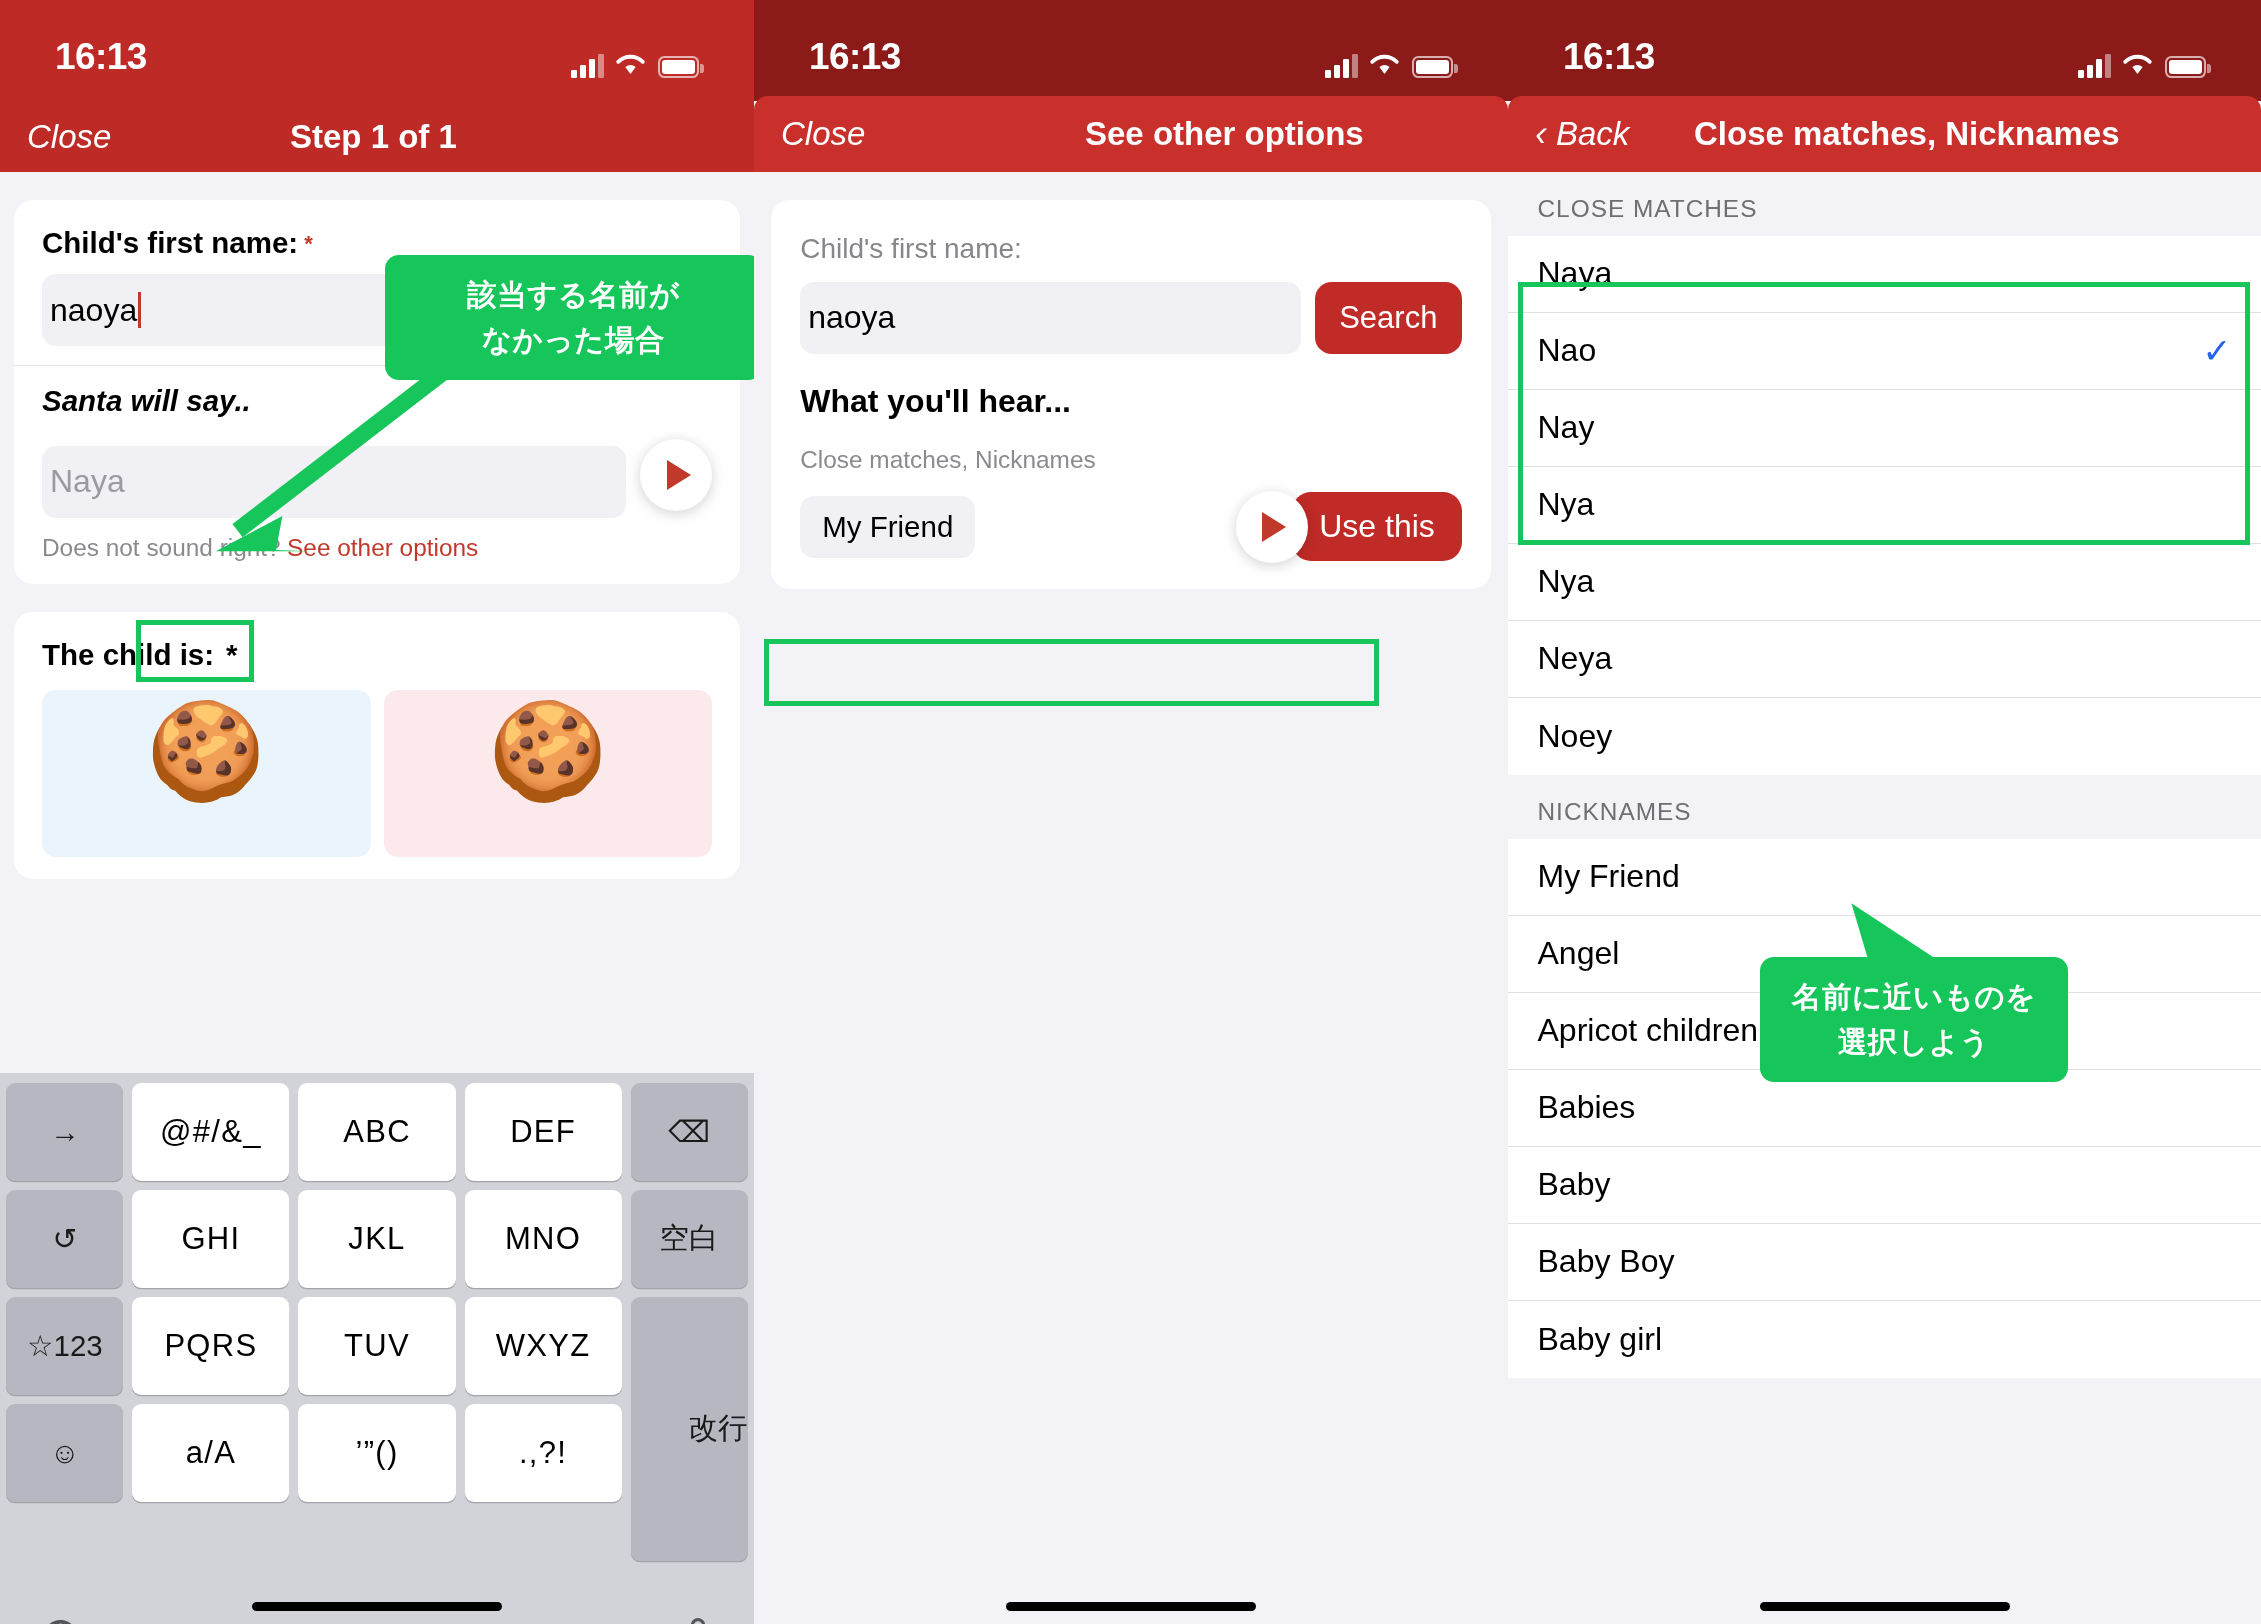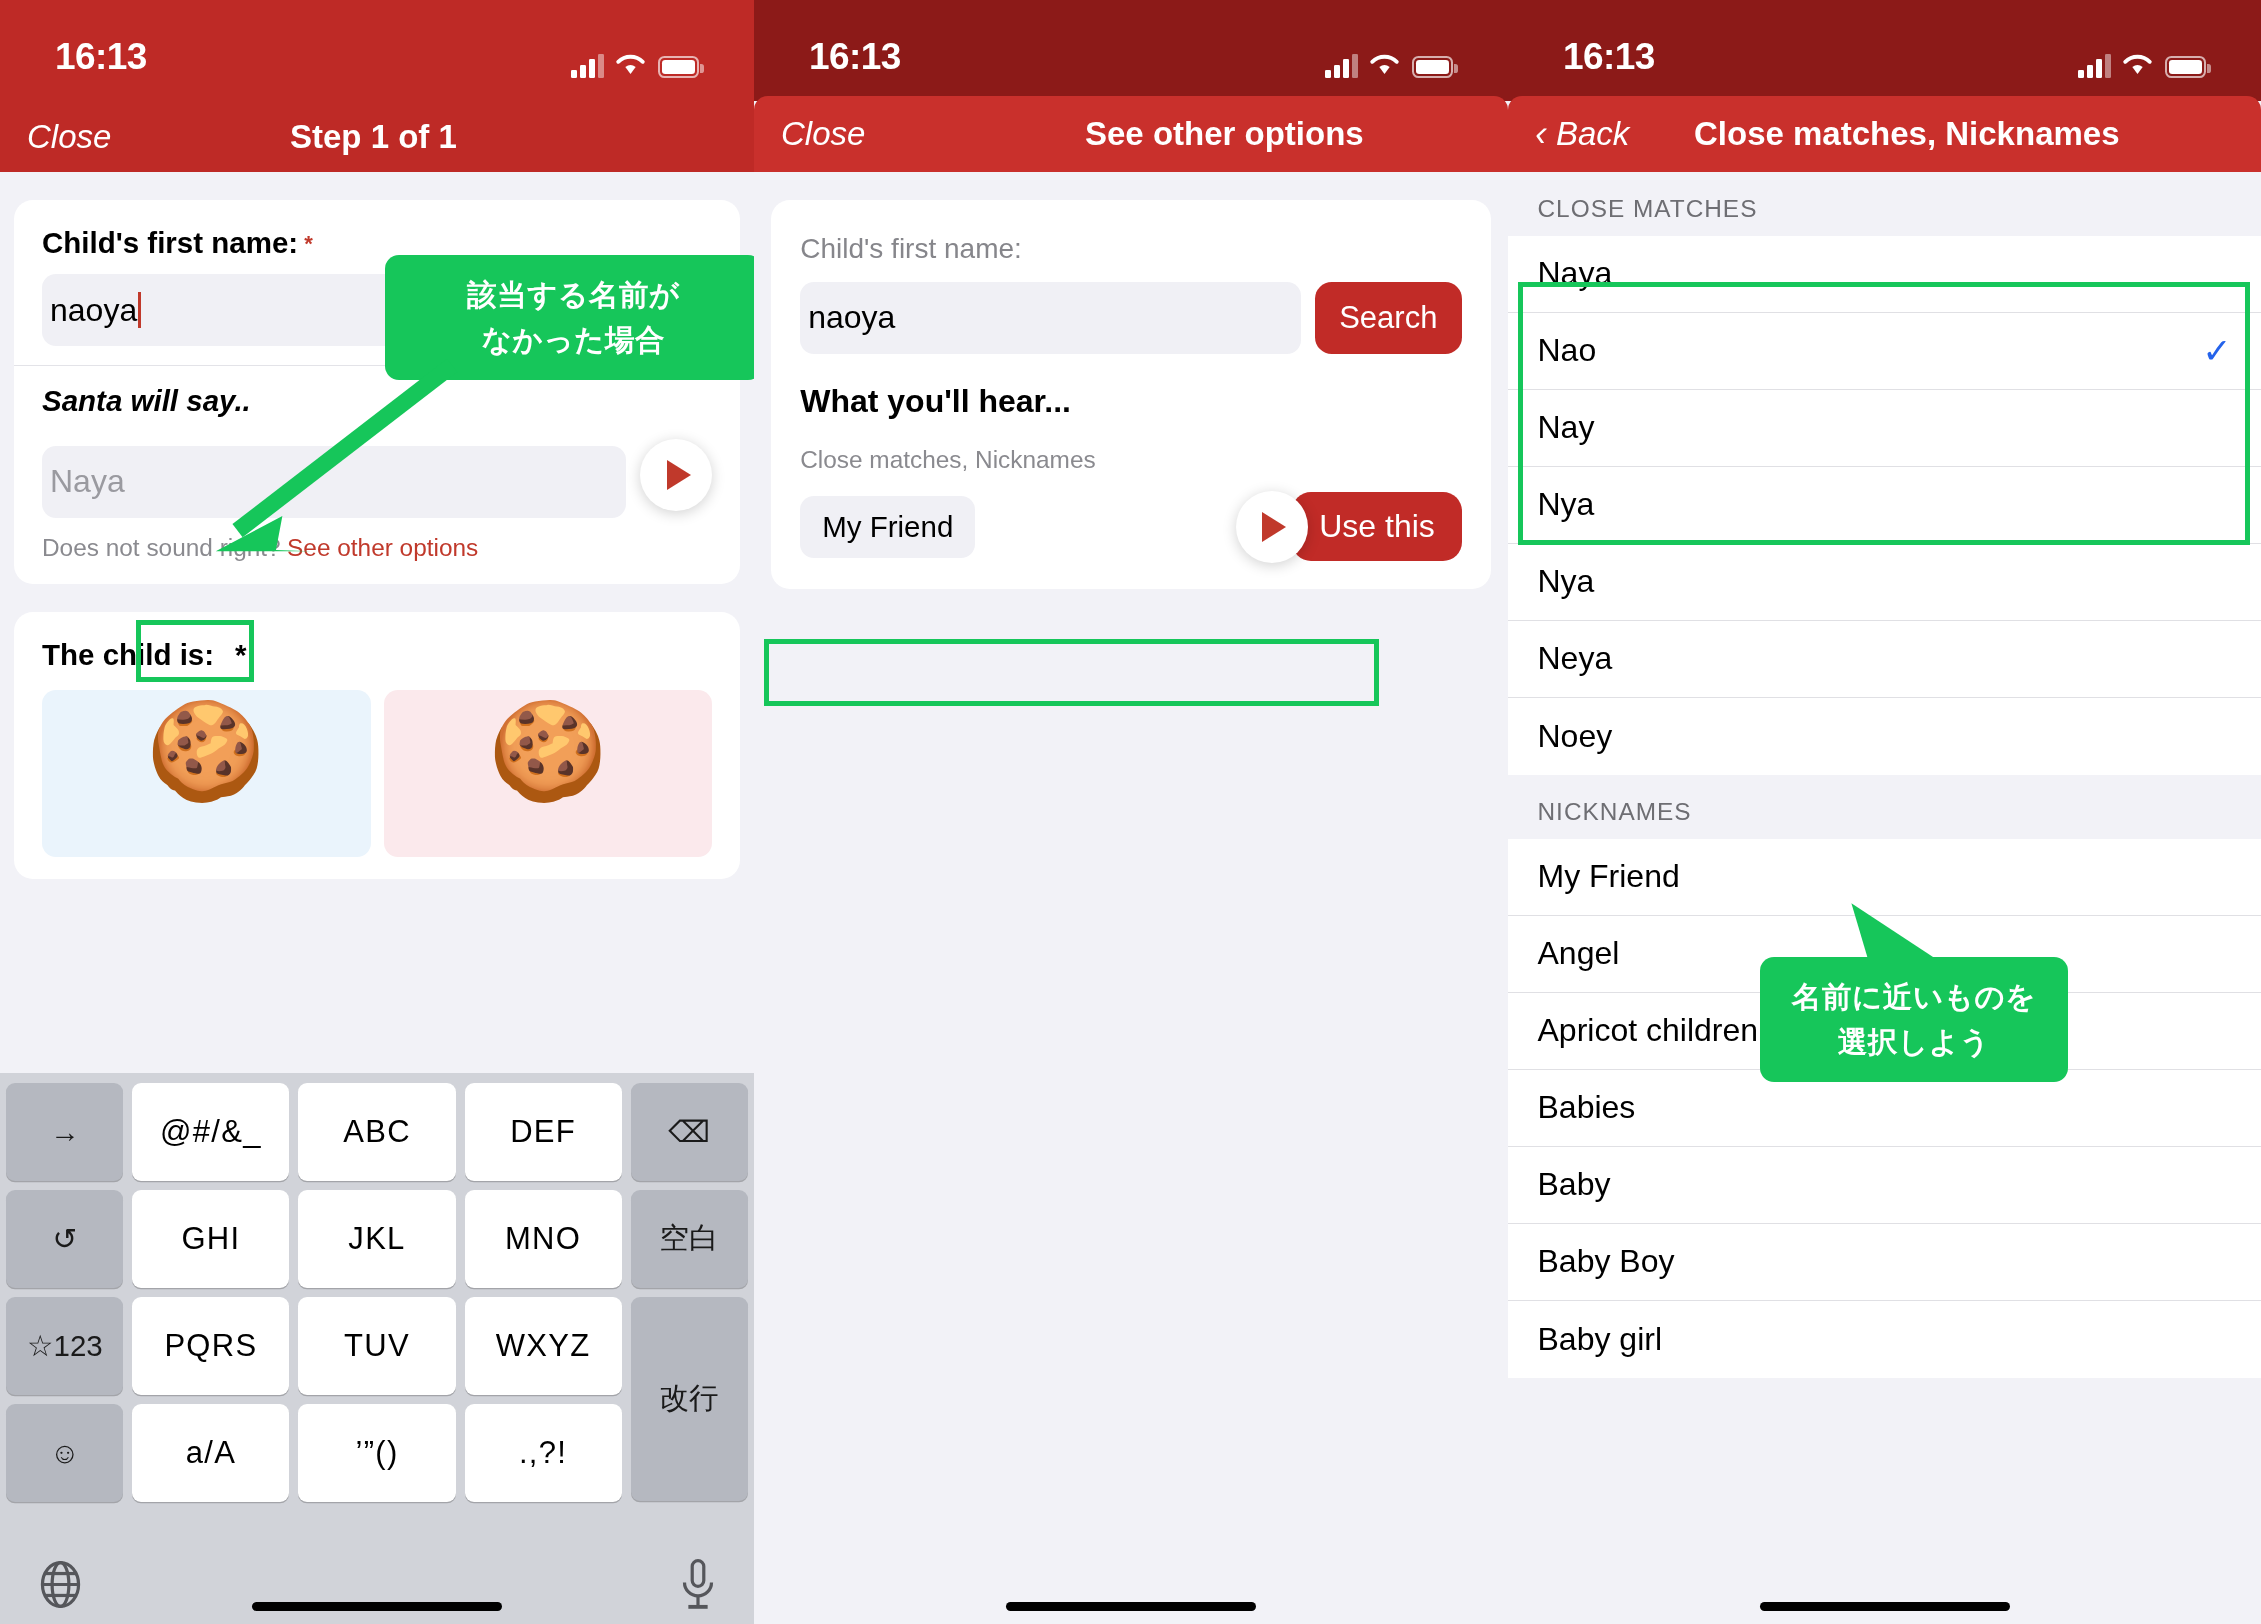--- a/index.html
+++ b/index.html
@@ -91,41 +91,41 @@
 
   .nickrow {
     display:flex; align-items:center; justify-content:space-between;
     height: 67px; font-size: 32px; color:#000; margin-top: 11.6px;
   }
   .nickrow .chev { color:#A0A0A6; font-size:32px; font-weight:300; }
 
   .chip { background:#F0F0F5; border-radius:14px; padding: 14px 22px; font-size:29.5px; color:#000; }
   .usethis { background:#C12B27; color:#fff; border-radius:19px; padding: 0 27px; height:69px; display:flex; align-items:center; font-size:32px; }
 
-  .childis { font-size: 29.5px; font-weight:700; display:flex; gap:21px; align-items:flex-start; }
+  .childis { font-size: 29.5px; font-weight:700; display:flex; gap:12px; align-items:flex-start; }
   .gridpics { display:flex; gap:13px; margin-top: 18px; }
   .pic { flex:1; border-radius: 14px; height: 167px; display:flex; align-items:flex-start; justify-content:center; padding-top: 13px; overflow:hidden; }
   .pic.boy { background:#EAF4FC; }
   .pic.girl { background:#FBE9EC; }
   .gb { font-size: 96px; line-height: 1; }
 
   
   .keyboard {
     position:absolute; left:0; right:0; bottom:0; height: 552px;
     background: #D1D3D9; padding: 10.3px 6.4px 0 6.4px;
   }
   .kbd-grid { display:flex; gap:9px; }
   .kbd-col { display:flex; flex-direction:column; gap:9px; }
   .kbd-col.c1 { width: 117px; }
   .kbd-col.cmid { flex:1; }
   .kbd-col.c5 { width: 117px; }
   .cellrow { display:flex; gap:9px; height:98px; }
   .cell { flex:1; background:#fff; border-radius:9px; display:flex; align-items:center; justify-content:center; font-size:31px; color:#000; box-shadow:0 1.3px 0 rgba(0,0,0,.22); letter-spacing:1.3px;}
   .fnkey { height:98px; background:#B5B8C0; border-radius:9px; display:flex; align-items:center; justify-content:center; font-size:29.5px; color:#1a1a1a; box-shadow:0 1.3px 0 rgba(0,0,0,.22); }
-  .fnkey.tall { height: 204px; }
+  .fnkey.tall { height: 264px; justify-content: flex-end; }
   .kbd-bottom { height: 148px; display:flex; align-items:center; justify-content:space-between; padding: 19px 29.5px 0 29.5px; }
   .homebar { position:absolute; left:50%; transform:translateX(-50%); bottom: 14px; width: 250px; height: 9px; background:#000; border-radius:6.4px; }
 
   
   .grouphdr { font-size: 24.4px; color:#6E6E73; letter-spacing: 1px; padding: 23px 29.5px 13px 29.5px; background:#F2F2F7; }
   .listwrap { background:#fff; }
   .listitem { height: 77px; display:flex; align-items:center; justify-content:space-between; padding: 0 29.5px; font-size: 32px; color:#000; border-bottom: 1.3px solid #E0E0E4; background:#fff; }
   .listitem:last-child { border-bottom: none; }
   .check { color:#2563EB; font-size: 35px; font-weight: 400; }
 

